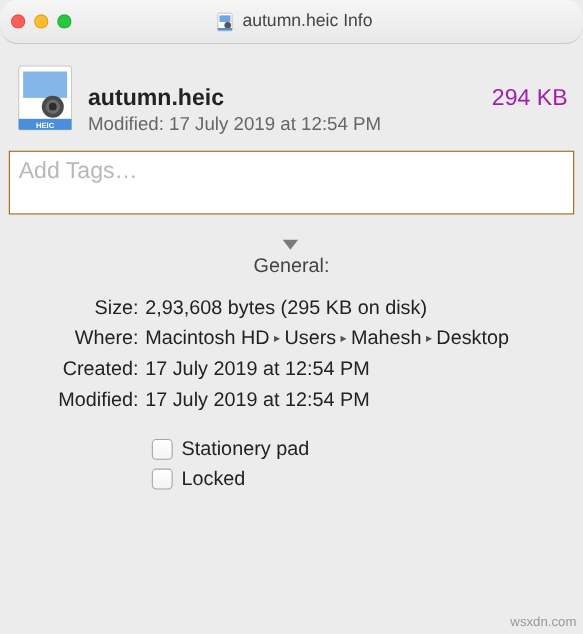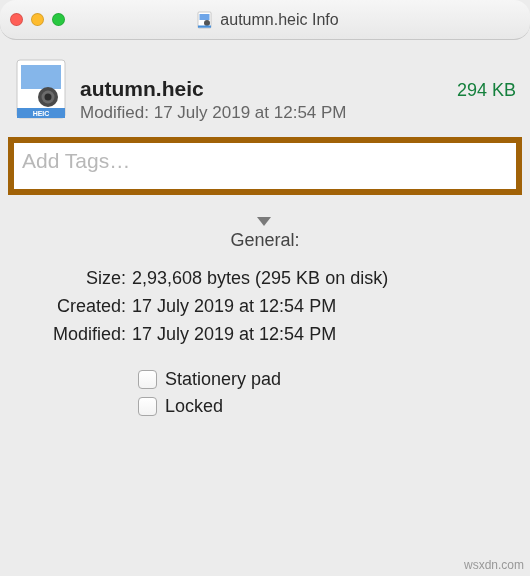--- a/index.html
+++ b/index.html
@@ -63,35 +63,35 @@
       justify-content: space-between;
       align-items: baseline;
       margin-top: 23px;
     }
     .filename {
       font-size: 21px;
       font-weight: 700;
       color: #222;
     }
     .filesize {
-      font-size: 18px;
-      color: #15803d;
+      font-size: 21px;
+      color: #a21caf;
     }
     .modified-line {
       font-size: 17px;
       color: #666;
       margin-top: 2px;
     }
     .tags-container {
       margin: 4px 8px 10px 8px;
     }
     .tags-input {
       width: 100%;
       height: 58px;
-      border: 6px solid #a16207;
+      border: 1px solid #a16207;
       background: #fff;
       font-size: 21px;
       color: #333;
       padding: 6px 8px;
       outline: none;
       resize: none;
       font-family: inherit;
     }
     .tags-input::placeholder { color: #b8b8b8; }
     .section-header {
@@ -217,20 +217,24 @@
   <div class="disclosure"></div>
   <span>General:</span>
 </div>
 
 <div class="kv-block">
   <div class="kv-row">
     <div class="kv-key">Size:</div>
     <div class="kv-val">2,93,608 bytes (295 KB on disk)</div>
   </div>
   <div class="kv-row">
+    <div class="kv-key">Where:</div>
+    <div class="kv-val" id="where-path"><span>Macintosh HD</span><span class="path-chevron">▸</span><span>Users</span><span class="path-chevron">▸</span><span>Mahesh</span><span class="path-chevron">▸</span><span>Desktop</span></div>
+  </div>
+  <div class="kv-row">
     <div class="kv-key">Created:</div>
     <div class="kv-val">17 July 2019 at 12:54 PM</div>
   </div>
   <div class="kv-row">
     <div class="kv-key">Modified:</div>
     <div class="kv-val">17 July 2019 at 12:54 PM</div>
   </div>
 </div>
 
 <div class="check-block">

